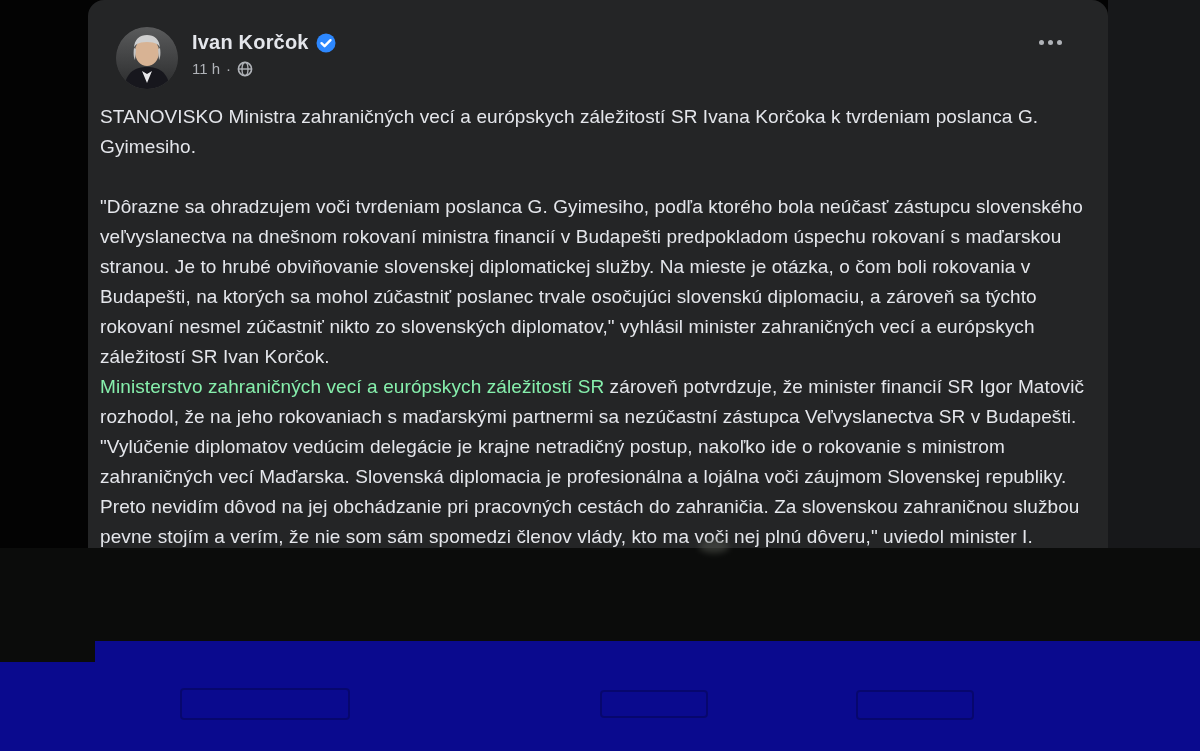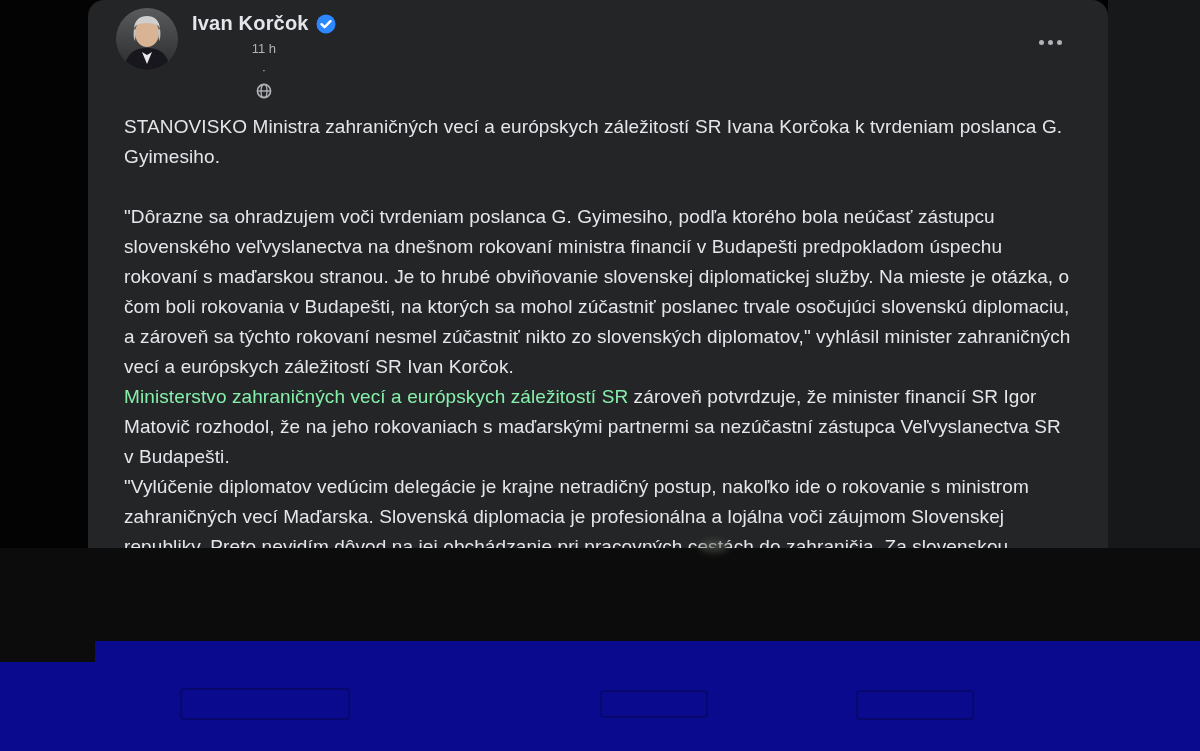--- a/index.html
+++ b/index.html
@@ -5,30 +5,30 @@
   * { margin:0; padding:0; box-sizing:border-box; }
   html,body { width:1200px; height:751px; overflow:hidden; background:#000; font-family:"Liberation Sans", sans-serif; }
   .stage { position:relative; width:1200px; height:751px; background:#030303; }
 
   
   .right-margin { position:absolute; left:1108px; top:0; width:92px; height:548px; background:#17181a; z-index:0; }
 
   
   .card { position:absolute; left:88px; top:0; width:1020px; height:662px; background:#242526; border-radius:16px 16px 0 0; z-index:1; }
 
-  .card-header { position:relative; z-index:6; display:flex; align-items:flex-start; padding:8px 28px 0 28px; }
+  .card-header { position:relative; z-index:6; display:flex; align-items:flex-start; padding:27px 28px 0 28px; }
   .avatar-wrap { width:62px; height:62px; border-radius:50%; overflow:hidden; flex:0 0 62px; cursor:pointer; background:#3a3b3c; }
   .head-texts { margin-left:14px; padding-top:4px; }
   .author-line { display:flex; align-items:center; gap:7px; }
   .author-name { font-size:20px; font-weight:bold; color:#e4e6eb; cursor:pointer; letter-spacing:.2px; }
-  .meta-line { display:flex; align-items:center; gap:6px; margin-top:6px; color:#b0b3b8; font-size:13px;flex-direction:column; }
+  .meta-line { display:flex; align-items:center; gap:6px; margin-top:6px; color:#b0b3b8; font-size:15px; }
   .more-btn { position:absolute; right:40px; top:34px; display:flex; gap:4px; cursor:pointer; padding:6px; }
   .more-btn i { width:5px; height:5px; border-radius:50%; background:#b0b3b8; }
 
-  .post-text { position:relative; z-index:6; padding:0 36px; margin-top:13px; color:#e4e6eb; font-size:19px; line-height:30px; letter-spacing:.1px; }
+  .post-text { position:relative; z-index:6; padding:0 12px; margin-top:13px; color:#e4e6eb; font-size:19px; line-height:30px; letter-spacing:.1px; }
   .post-text p.gap-after { margin-bottom:30px; }
   .post-link { color:#86efac; cursor:pointer; }
 
   
   .engagement { position:relative; z-index:6; display:flex; justify-content:space-between; align-items:center; padding:0 28px; margin-top:11px; height:30px; color:#b0b3b8; font-size:17px; }
   .reactions-left { position:relative; display:flex; align-items:center; cursor:pointer; }
   .rx { width:28px; height:28px; border-radius:50%; border:2px solid #242526; display:flex; align-items:center; justify-content:center; position:relative; }
   .rx-like { background:linear-gradient(#2aa2ff,#1d6ef0); z-index:9; }
   .rx-love { background:linear-gradient(#ff6680,#e61739); margin-left:-5px; z-index:6; }
   .rx-haha { background:linear-gradient(#feea70,#f7b125); margin-left:-5px; z-index:6; }

